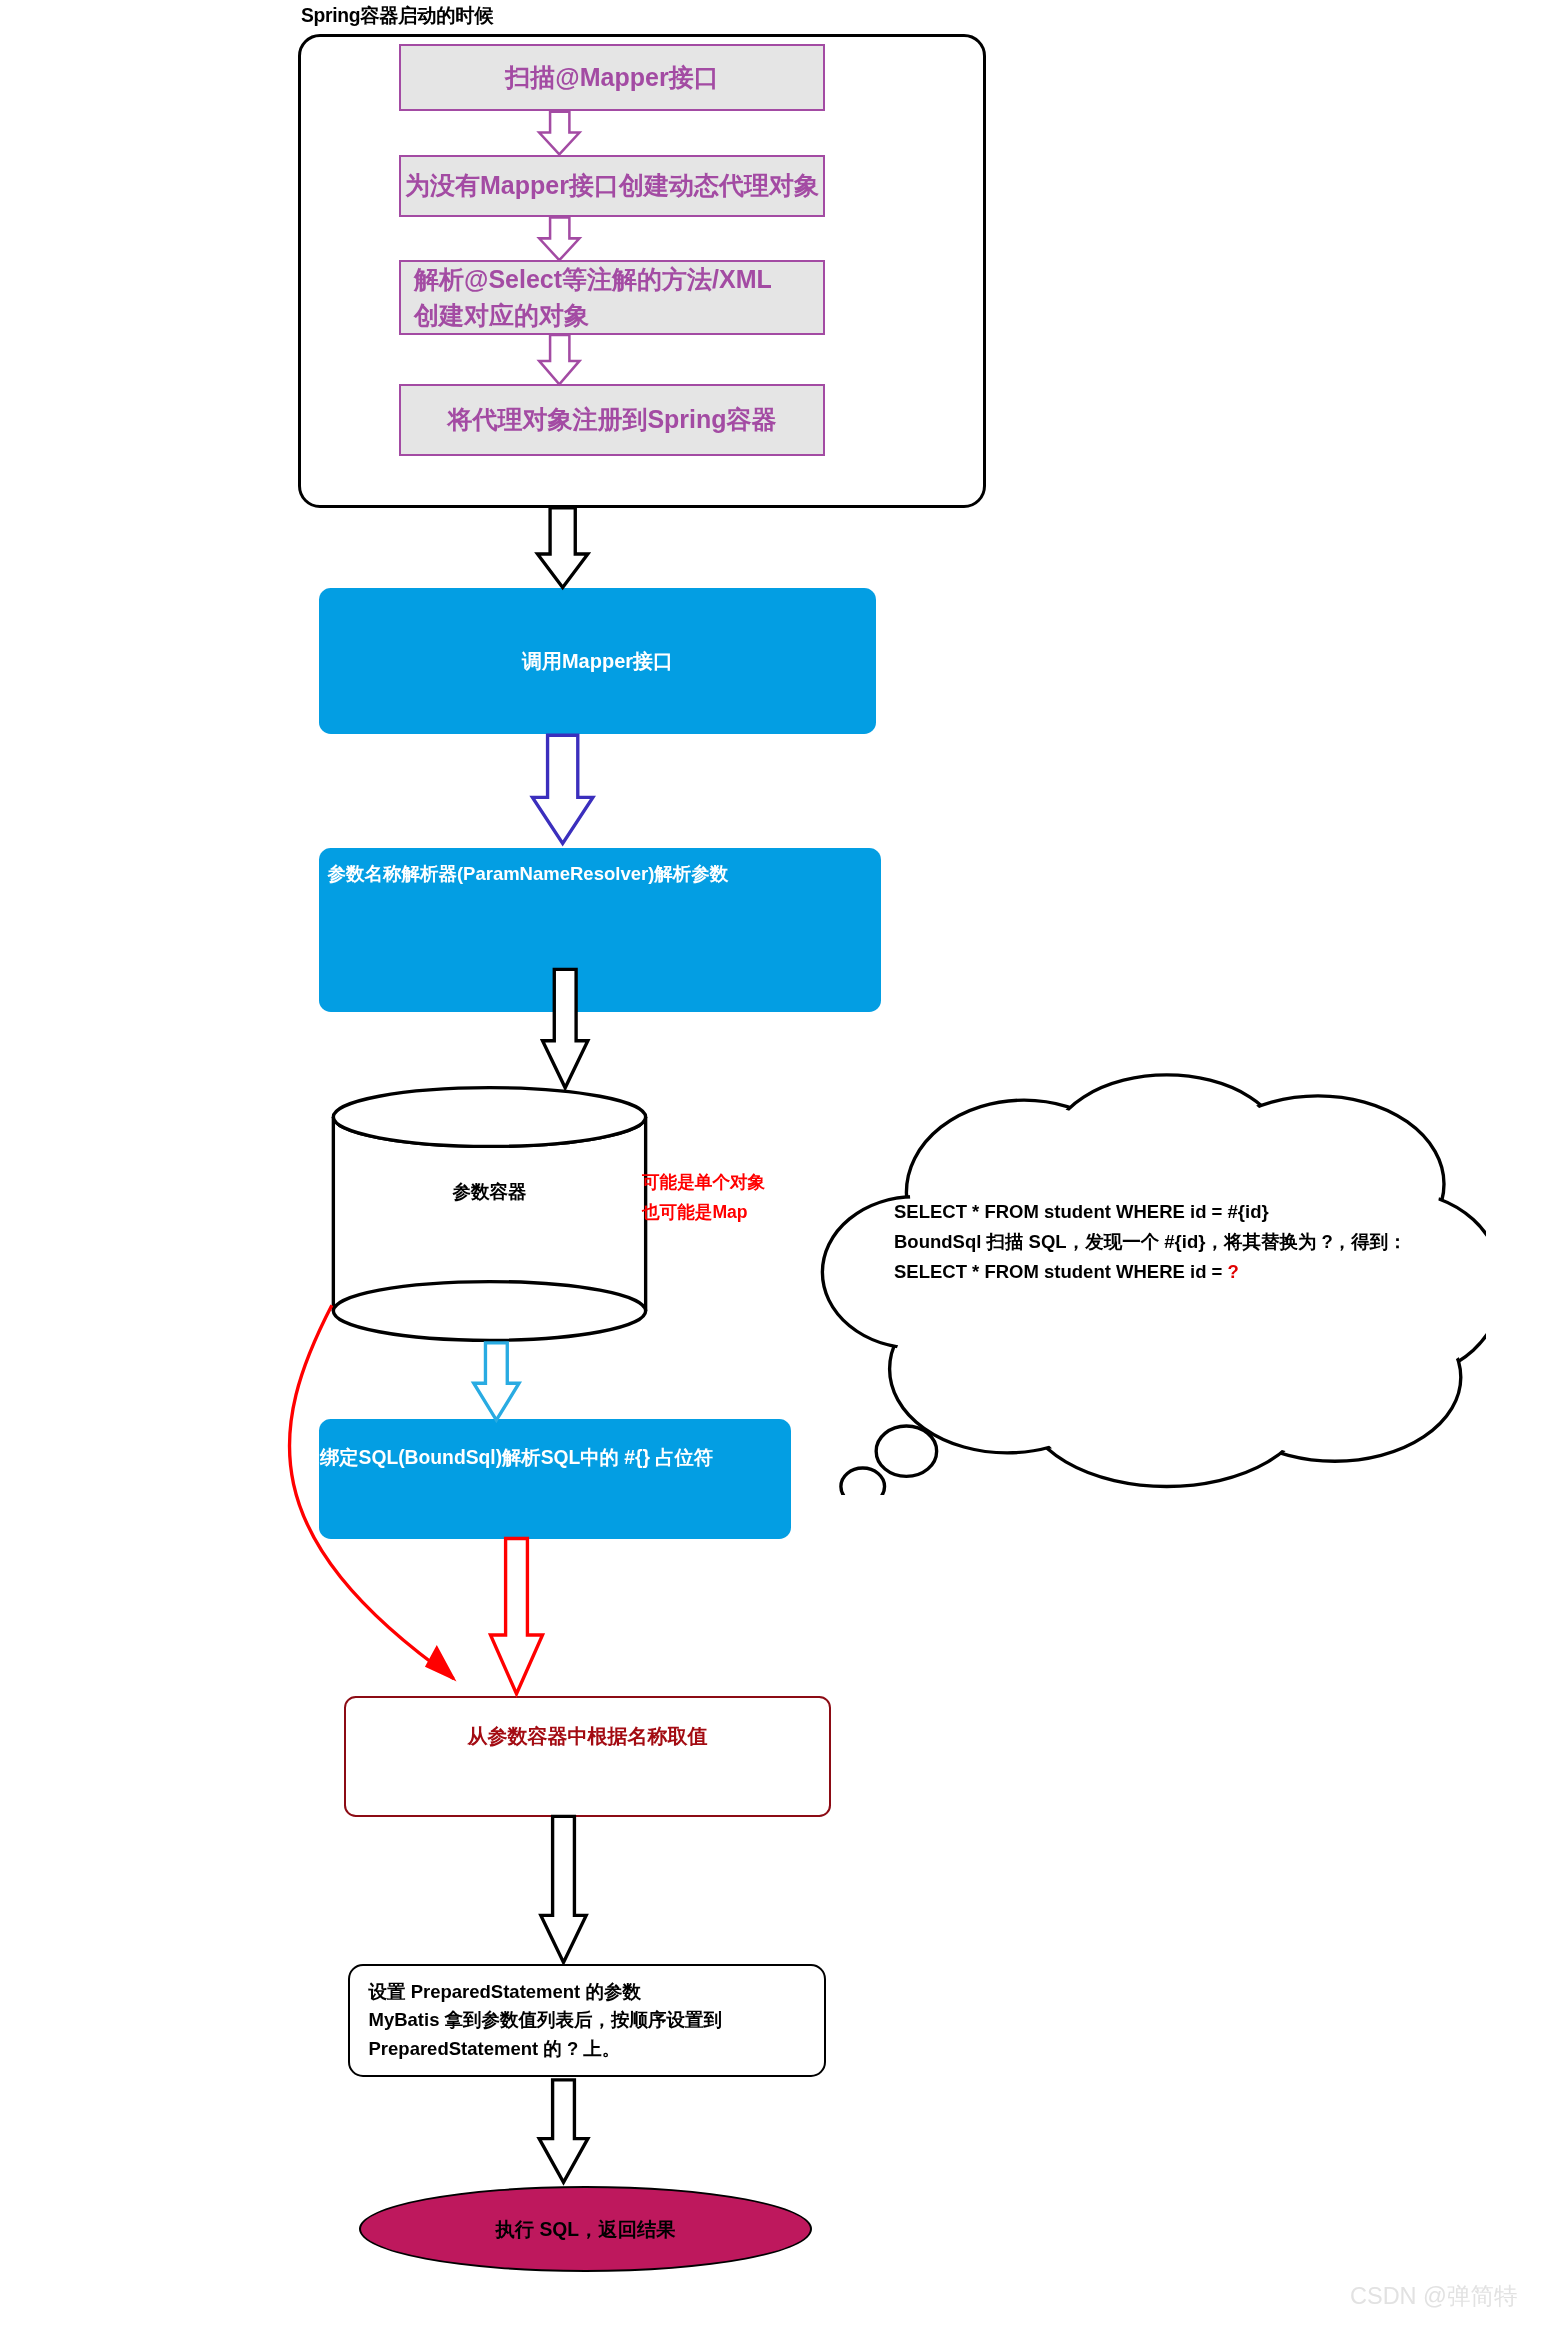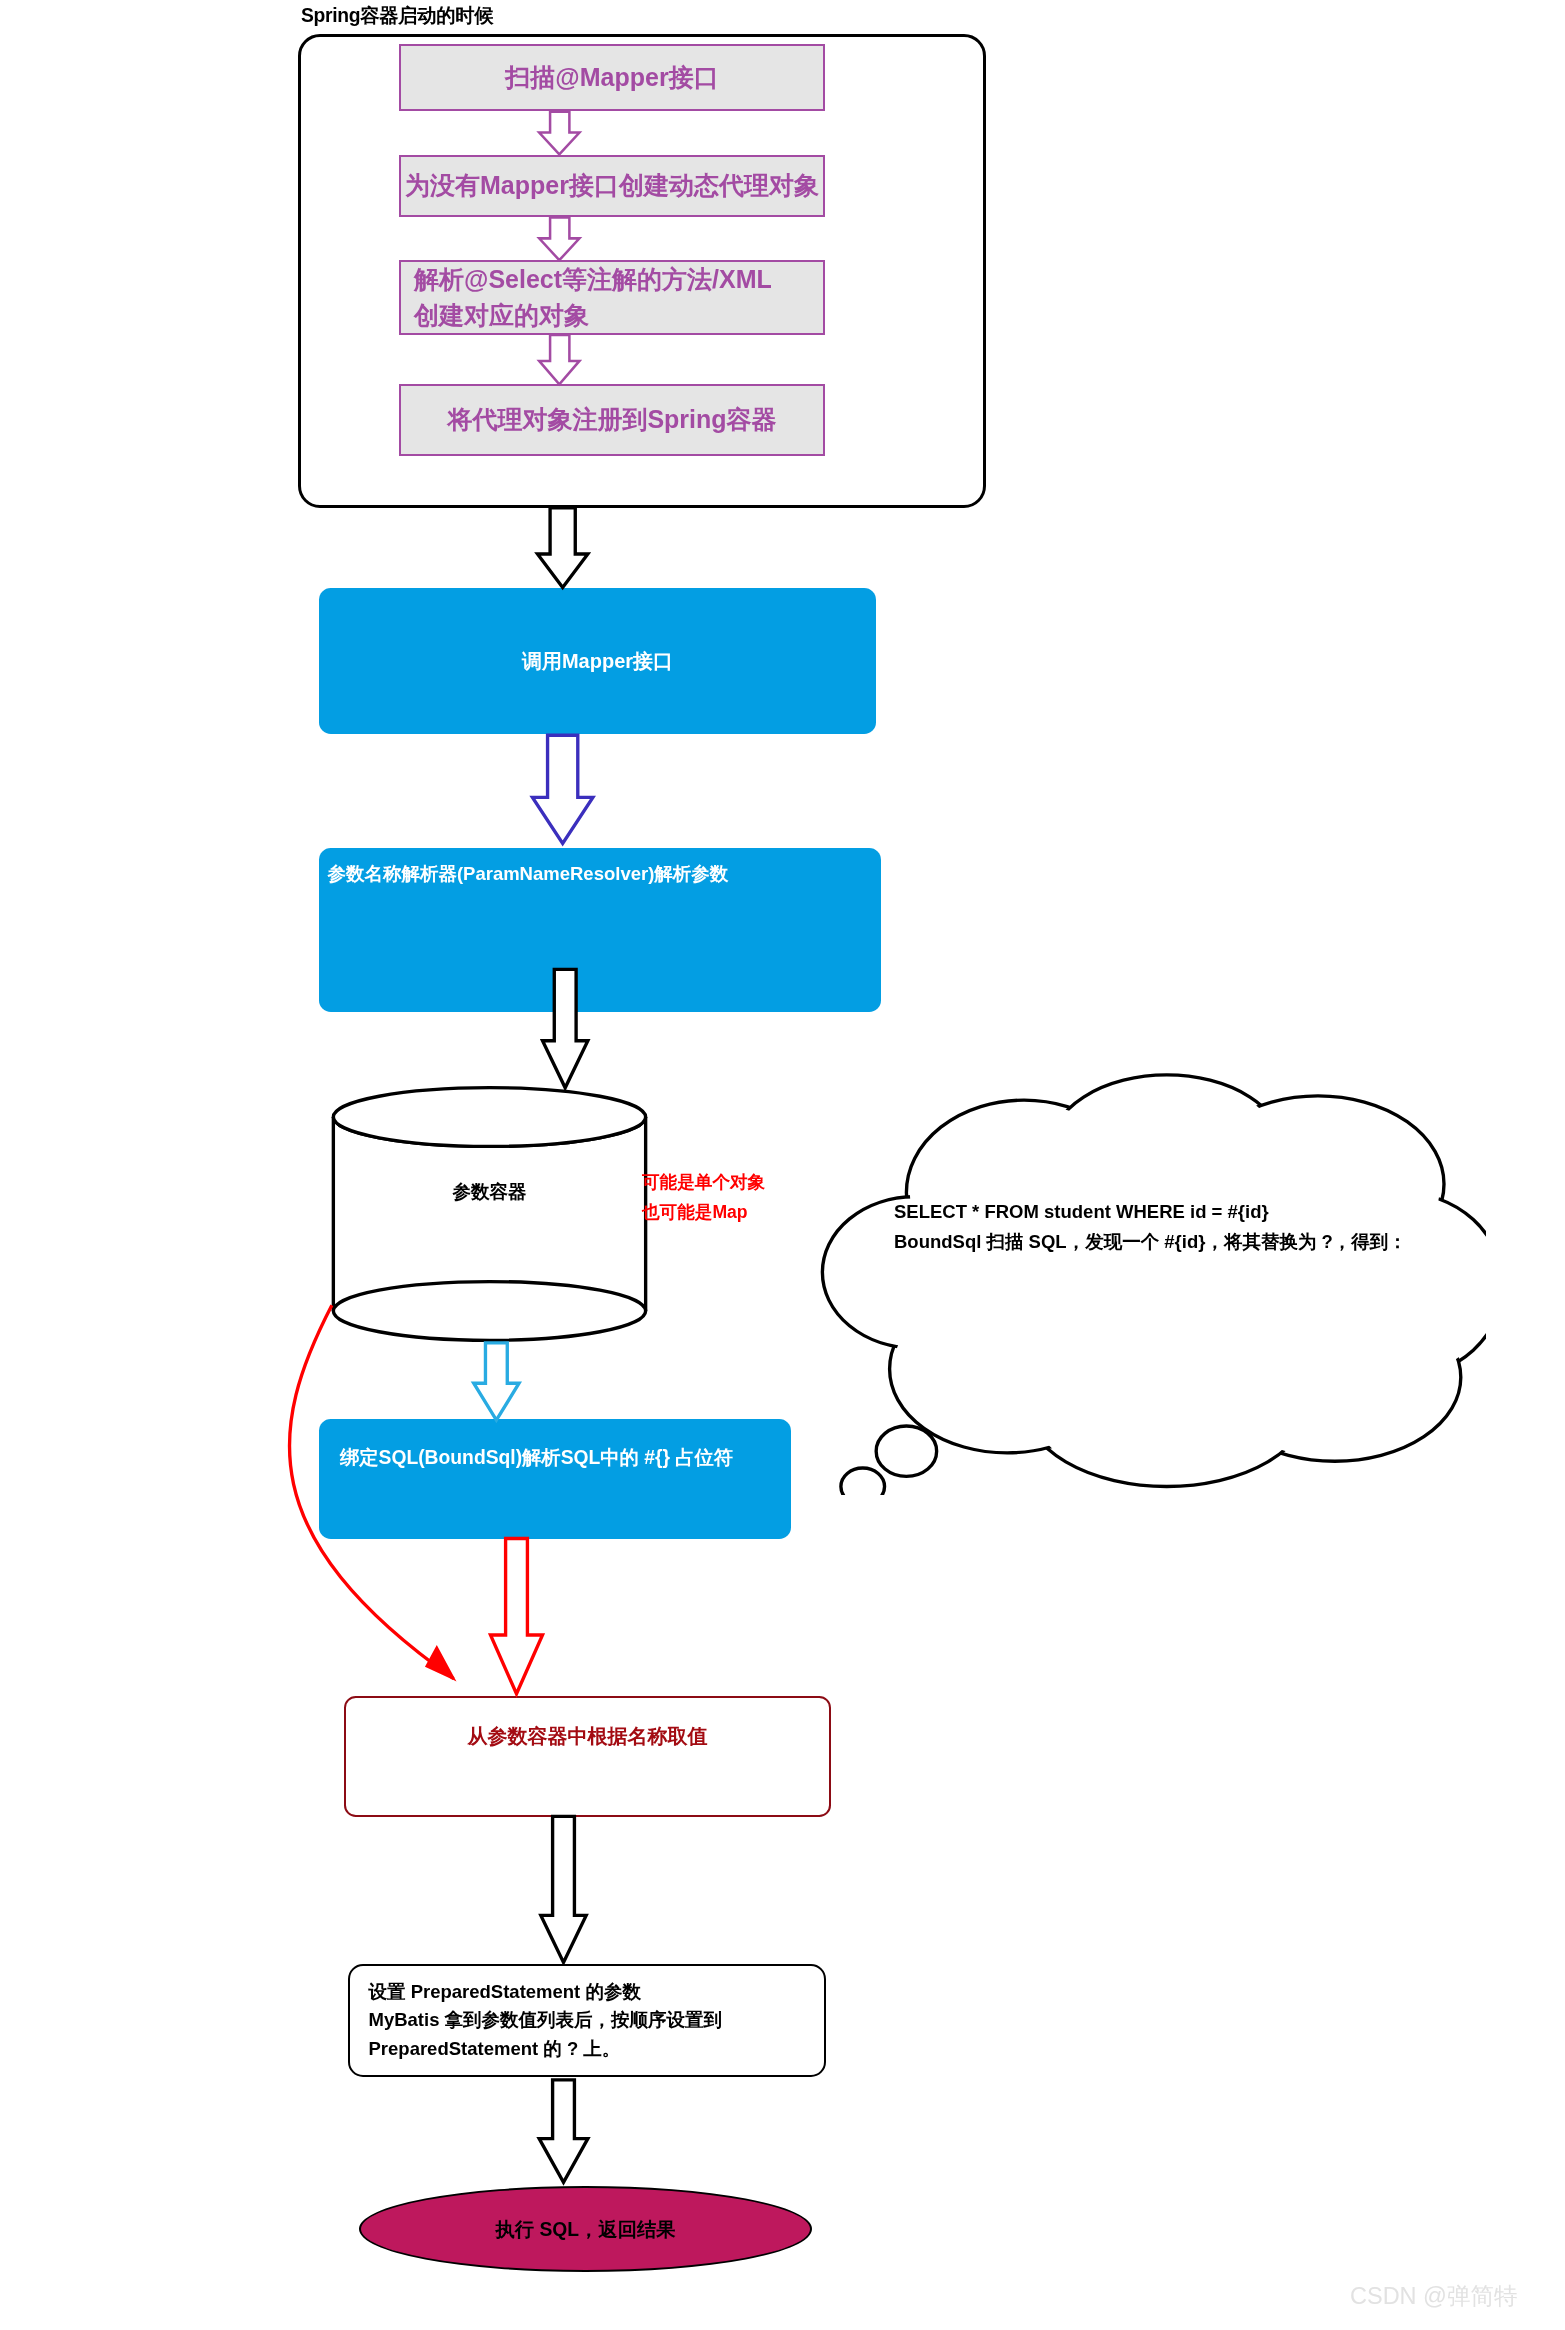--- a/index.html
+++ b/index.html
@@ -50,21 +50,21 @@
   #resolver-title{
     position:absolute;left:8.4px;top:13.4px;white-space:nowrap;font-size:18.5px;
   }
   #resolver-detail{
     position:absolute;left:4.2px;top:53px;width:550px;height:81px;
     background:#fff;color:#000;font-size:19.3px;font-weight:bold;
     line-height:1.52;padding:3.4px 5px 0 5px;box-sizing:border-box;
   }
   #bluebox-boundsql{
     left:319px;top:1419px;width:472px;height:120px;
-    font-size:19.3px;padding-left:21px;
+    font-size:19.3px;padding-left:1px;
     display:flex;align-items:flex-start;
   }
   #boundsql-label{margin-top:25px;white-space:nowrap;}
 
   
   #redbox-fetch{
     left:344px;top:1696px;width:487px;height:121px;
     border:2.5px solid #8c0b14;border-radius:11.8px;background:#fff;
   }
   #redbox-fetch-label{
@@ -183,20 +183,21 @@
       <ellipse cx="230" cy="370" rx="136" ry="96"></ellipse>
       <ellipse cx="120" cy="255" rx="106" ry="86"></ellipse>
       <ellipse cx="400" cy="260" rx="276" ry="146"></ellipse>
     </g>
     <ellipse cx="110" cy="468" rx="36" ry="30" fill="#fff" stroke="#000" stroke-width="4"></ellipse>
     <ellipse cx="58" cy="510" rx="26" ry="22" fill="#fff" stroke="#000" stroke-width="4"></ellipse>
   </svg>
   <div id="cloud-text">
     <div>SELECT * FROM student WHERE id = #{id}</div>
     <div>BoundSql 扫描 SQL，发现一个 #{id}，将其替换为 ?，得到：</div>
+    <div><span>SELECT * FROM student WHERE id = </span><span class="red-q">?</span></div>
   </div>
 </div>
 
 <div class="abs blue-box" id="bluebox-boundsql">
   <span id="boundsql-label">绑定SQL(BoundSql)解析SQL中的 #{} 占位符</span>
 </div>
 
 <div class="abs" id="redbox-fetch">
   <div id="redbox-fetch-label">从参数容器中根据名称取值</div>
 </div>

